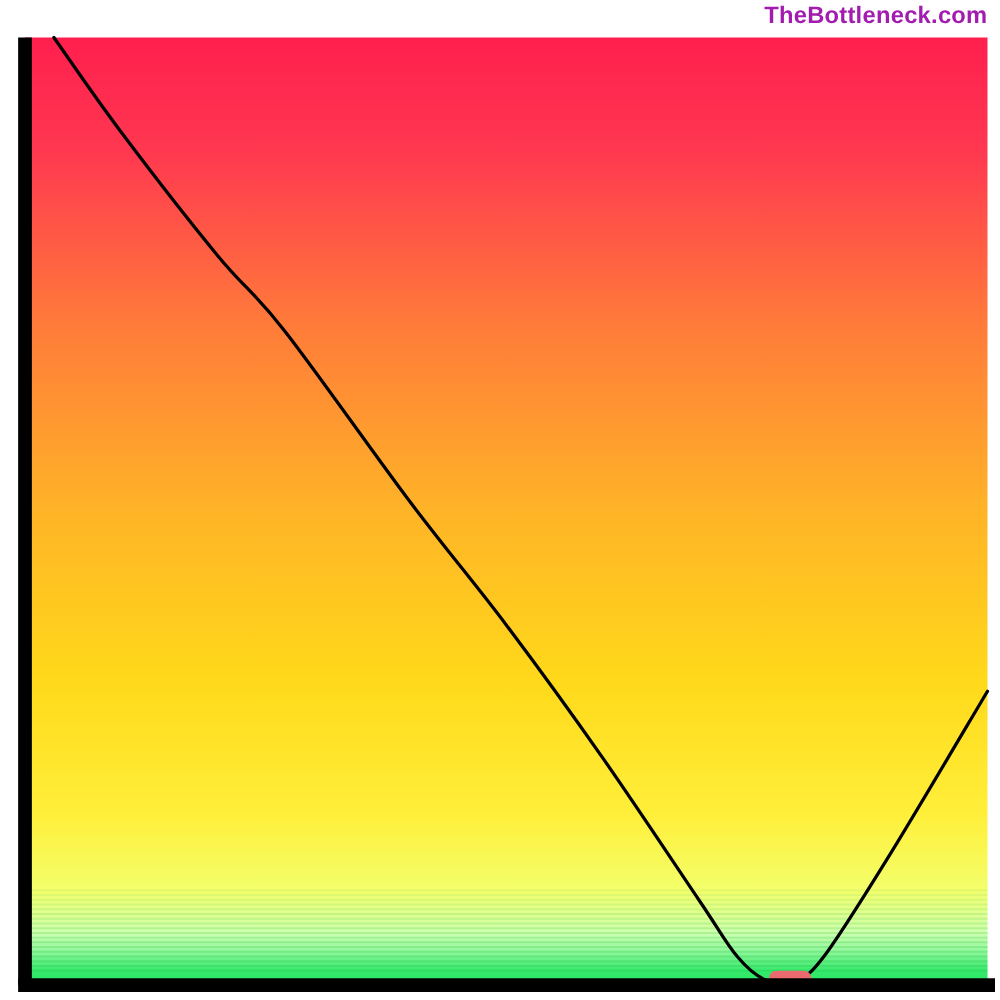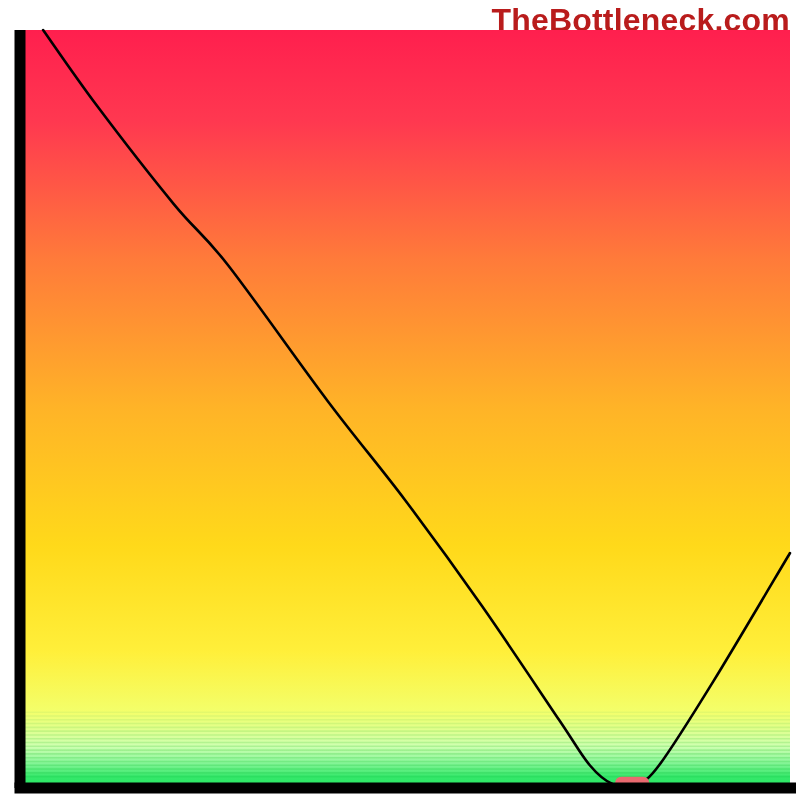--- a/index.html
+++ b/index.html
@@ -12,23 +12,23 @@
   .stage {
     position: relative;
     width: 800px;
     height: 800px;
   }
   .watermark {
     position: absolute;
     top: 2px;
     right: 10px;
     font-family: Arial, Helvetica, sans-serif;
-    font-size: 32px;
+    font-size: 19px;
     font-weight: 600;
-    color: #b91c1c;
+    color: #a21caf;
     letter-spacing: 0.2px;
   }
   svg {
     position: absolute;
     top: 0;
     left: 0;
   }
 </style>
 </head>
 <body>

